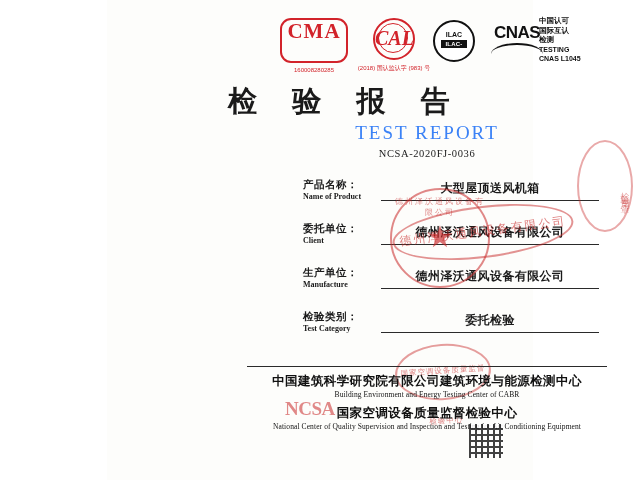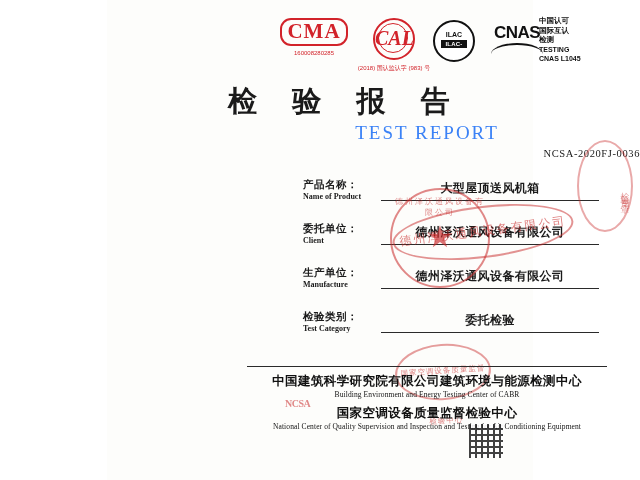--- a/index.html
+++ b/index.html
@@ -47,21 +47,21 @@
   .logo-txt { left: 262px; top: 6px; width: 60px; }
 
   .cma-mark {
     font-family: "Liberation Serif", serif;
     font-size: 21px;
     font-weight: bold;
     color: #d2232a;
     letter-spacing: 1px;
     border: 2.5px solid #d2232a;
     border-radius: 11px 11px 11px 11px;
-    padding: 0px 5px 1px 5px;
+    padding: 0px 5px 18px 5px;
     display: inline-block;
     line-height: 23px;
   }
   .cma-code {
     font-family: "Liberation Sans", sans-serif;
     font-size: 6px;
     color: #d2232a;
     margin-top: 4px;
     letter-spacing: 0px;
   }
@@ -183,21 +183,21 @@
     font-family: "Liberation Serif", serif;
     font-size: 19px;
     letter-spacing: 2px;
     color: #3b82f6;
   }
   .report-no {
     position: absolute;
     left: 107px;
     top: 148px;
     width: 426px;
-    text-align: right;
+    text-align: center;
     font-family: "Liberation Serif", serif;
     font-size: 10.5px;
     letter-spacing: 0.6px;
     color: #1a1a1a;
   }
 
   
   .fields {
     position: absolute;
     left: 196px;
@@ -355,21 +355,21 @@
     letter-spacing: 3px;
     padding-top: 12px;
     box-sizing: border-box;
     pointer-events: none;
   }
   .ncsa-mark {
     position: absolute;
     left: 178px;
     top: 398px;
     font-family: "Liberation Serif", serif;
-    font-size: 10px;
+    font-size: 19px;
     font-weight: bold;
     color: rgba(200, 40, 40, 0.55);
     letter-spacing: -0.5px;
   }
   .qr {
     position: absolute;
     right: 30px;
     bottom: 22px;
     width: 34px;
     height: 34px;

